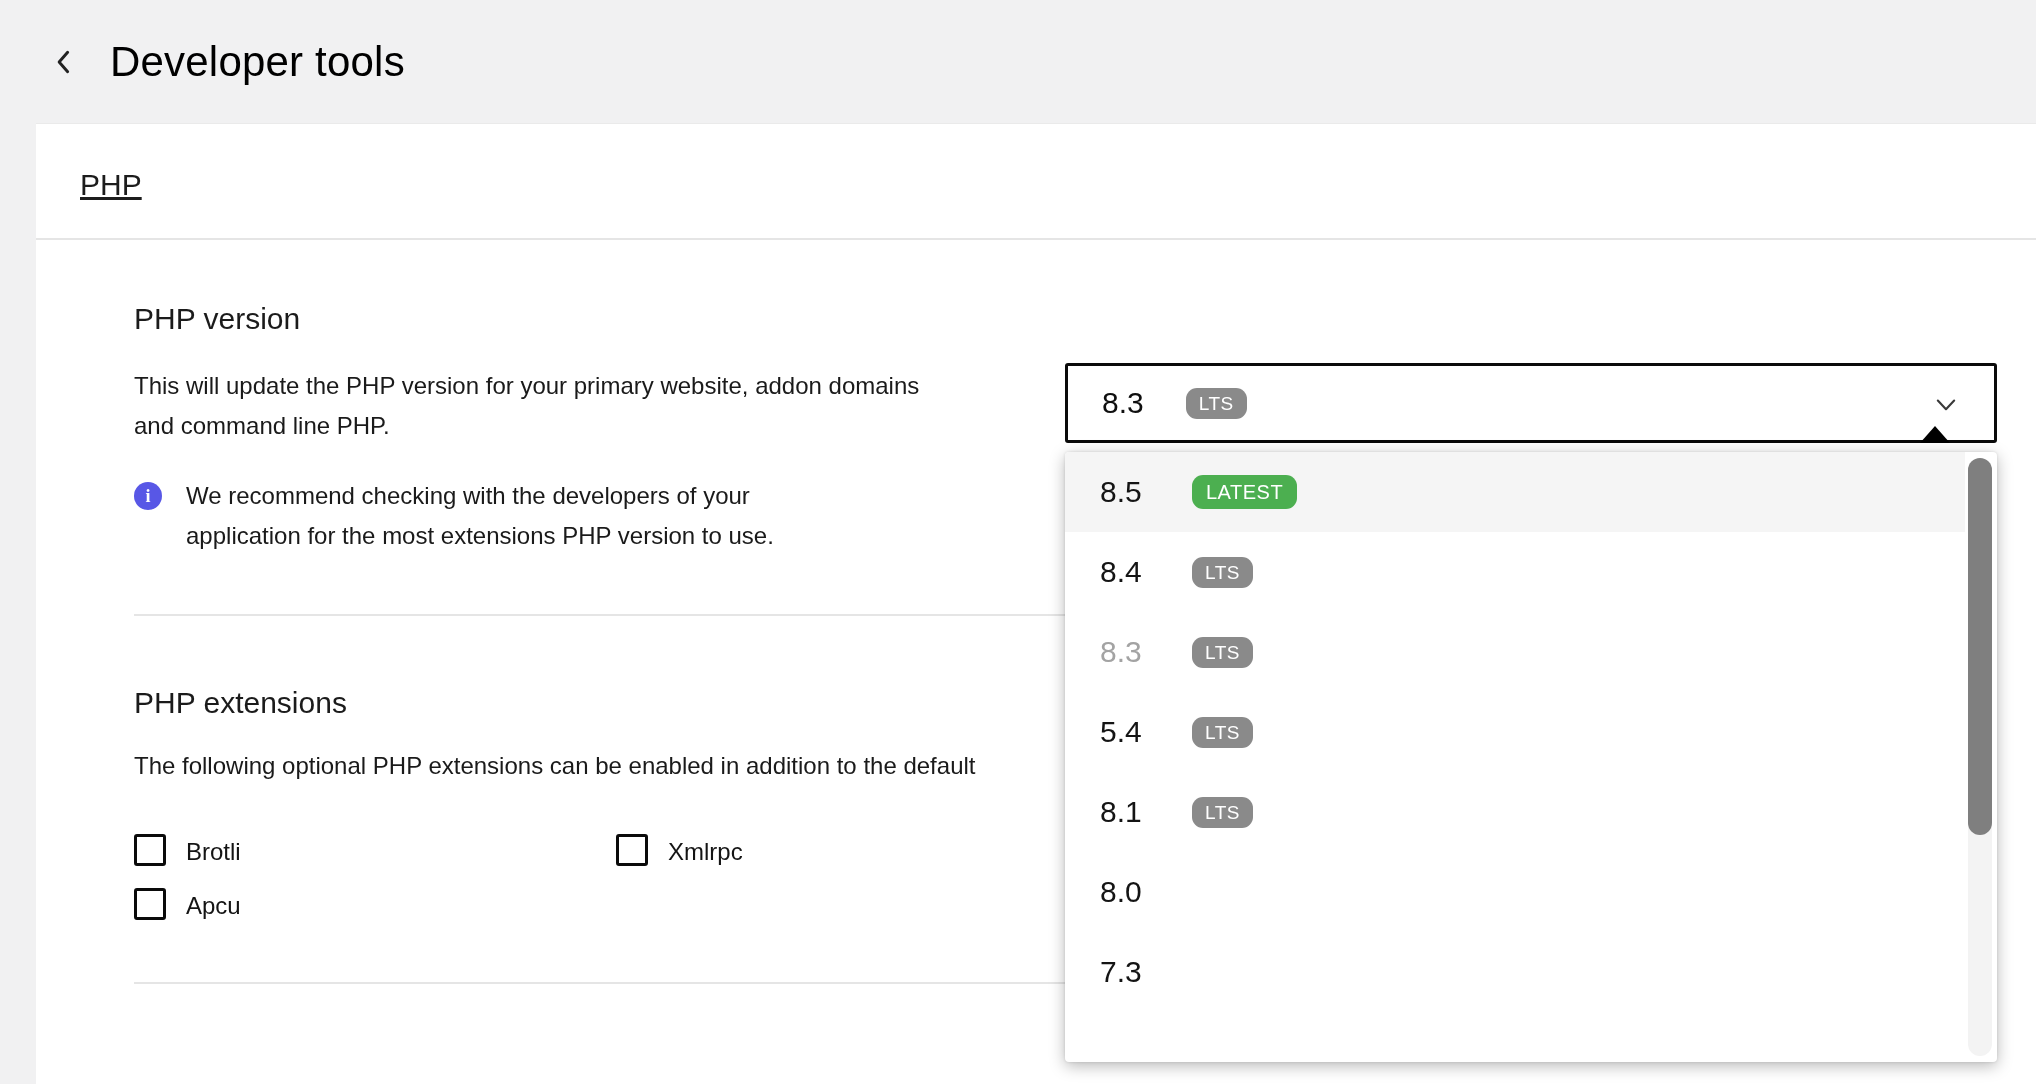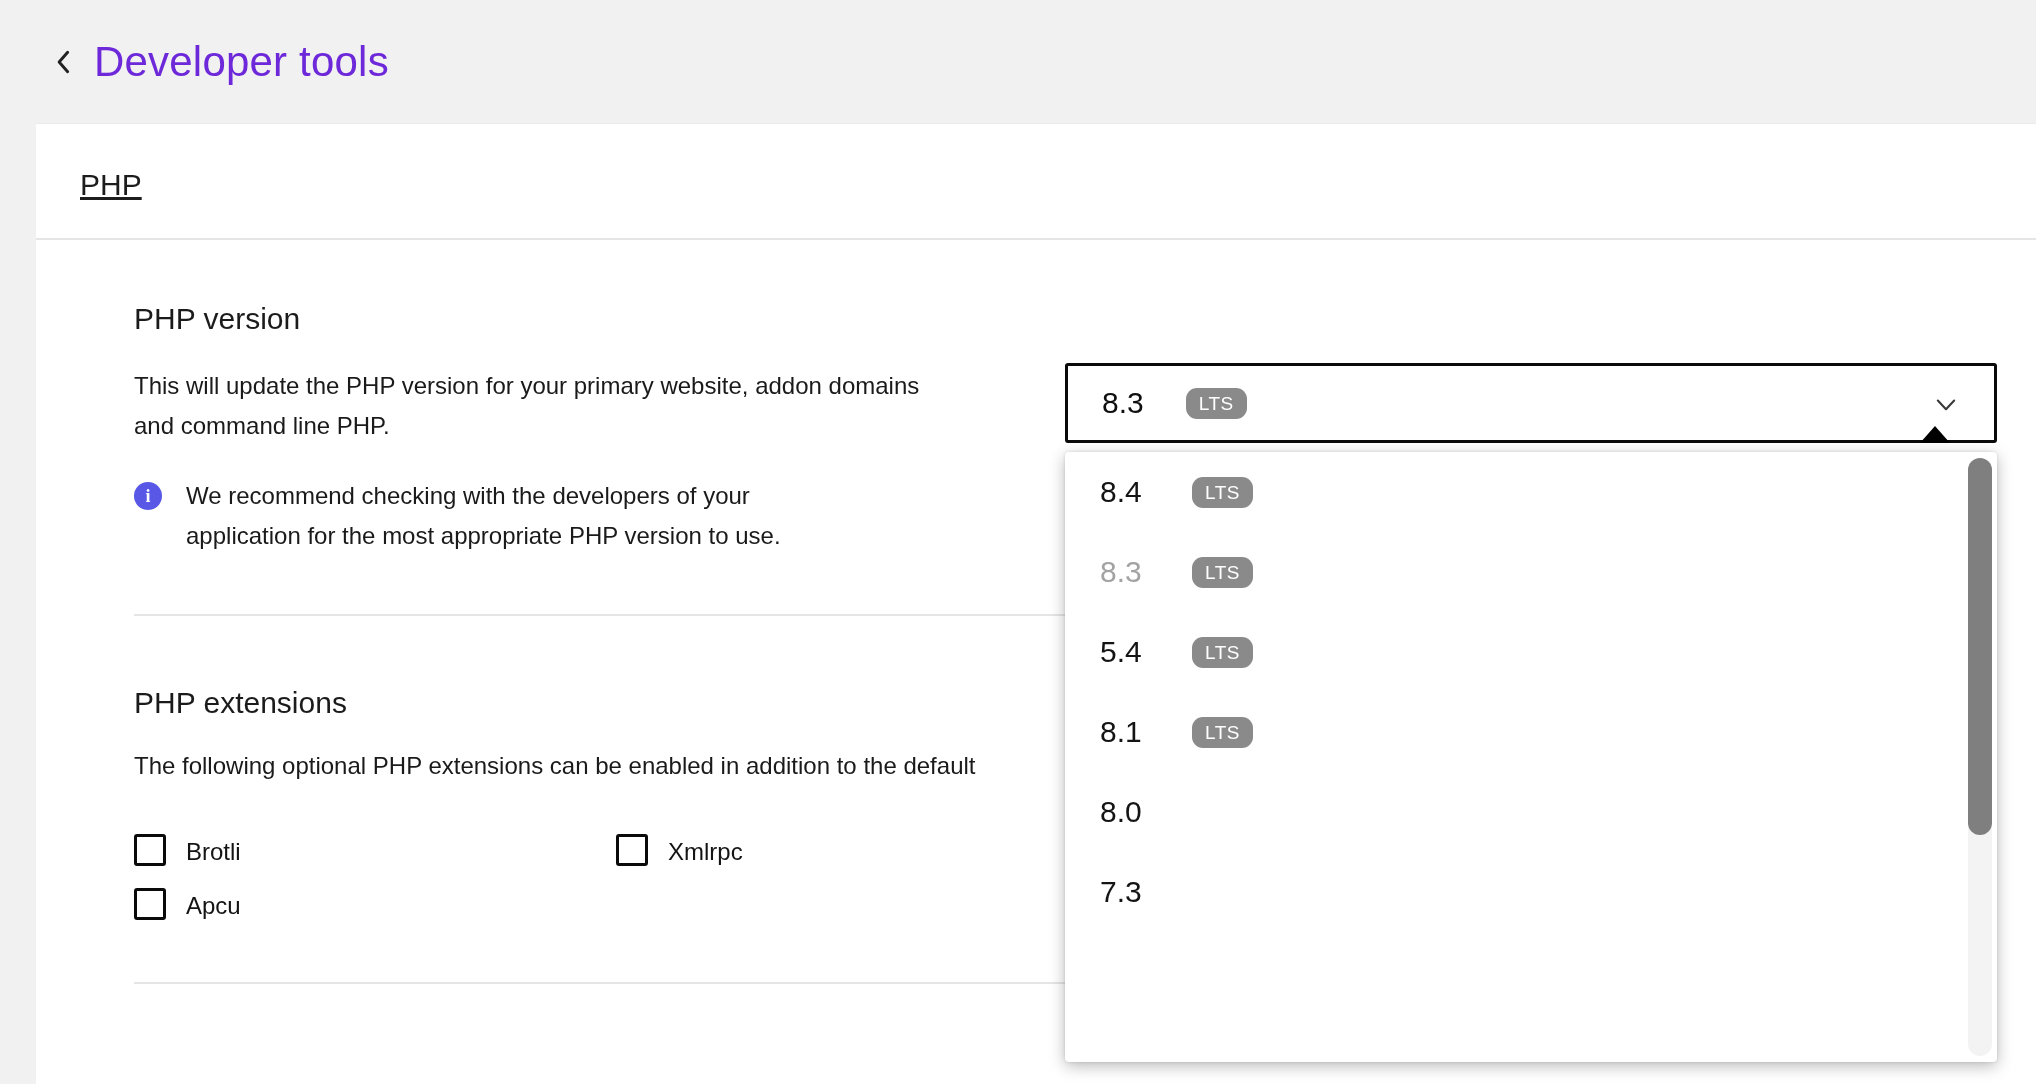--- a/index.html
+++ b/index.html
@@ -19,21 +19,21 @@
   
   .topbar{
     position:absolute;left:0;top:0;width:2036px;height:123px;
     display:flex;align-items:center;padding-left:40px;
   }
   .back-btn{
     width:48px;height:48px;display:flex;align-items:center;justify-content:center;
     cursor:pointer;background:none;border:none;padding:0;
   }
   .page-title{
-    font-size:42px;color:#6d28d9;margin-left:6px;letter-spacing:0.2px;
+    font-size:42px;color:#000000;margin-left:22px;letter-spacing:0.2px;
   }
   
   .card{
     position:absolute;left:36px;top:123px;right:0;bottom:0;
     background:var(--card);border-top:1px solid #eaeaea;
   }
   .card-header{padding:44px 0 36px 44px;text-decoration:underline;}
   .card-title{font-size:30px;color:#1c1c1c;}
   .card-divider{height:2px;background:var(--divider);}
   .section{padding-left:98px;}
@@ -130,21 +130,21 @@
   <div class="section first">
     <h2 class="section-heading">PHP version</h2>
     <div class="para">
       <div>This will update the PHP version for your primary website, addon domains</div>
       <div>and command line PHP.</div>
     </div>
     <div class="note">
       <div class="info-icon">i</div>
       <div class="note-text">
         <div>We recommend checking with the developers of your</div>
-        <div>application for the most appropriate PHP version to use.</div>
+        <div>application for the most extensions PHP version to use.</div>
       </div>
     </div>
     <div class="hr one"></div>
   </div>
 
   <div class="section second">
     <h2 class="section-heading">PHP extensions</h2>
     <div class="ext-desc">The following optional PHP extensions can be enabled in addition to the default</div>
     <div class="checkbox-grid">
       <label class="checkbox-item">
@@ -174,20 +174,24 @@
   <span class="select-chevron">
     <svg width="28" height="28" viewBox="0 0 24 24">
         <polyline points="5,9 12,16.5 19,9" fill="none" stroke="#3a3a3a" stroke-width="1.8" stroke-linecap="round" stroke-linejoin="round"></polyline>
       </svg>
   </span>
   <span class="select-caret"></span>
 </div>
 
 <div class="dropdown">
   <div class="options">
+    <div class="option highlighted">
+      <span class="version">8.5</span>
+      <span class="badge latest">LATEST</span>
+    </div>
     <div class="option">
       <span class="version">8.4</span>
       <span class="badge lts">LTS</span>
     </div>
     <div class="option disabled">
       <span class="version">8.3</span>
       <span class="badge lts">LTS</span>
     </div>
     <div class="option">
       <span class="version">5.4</span>

